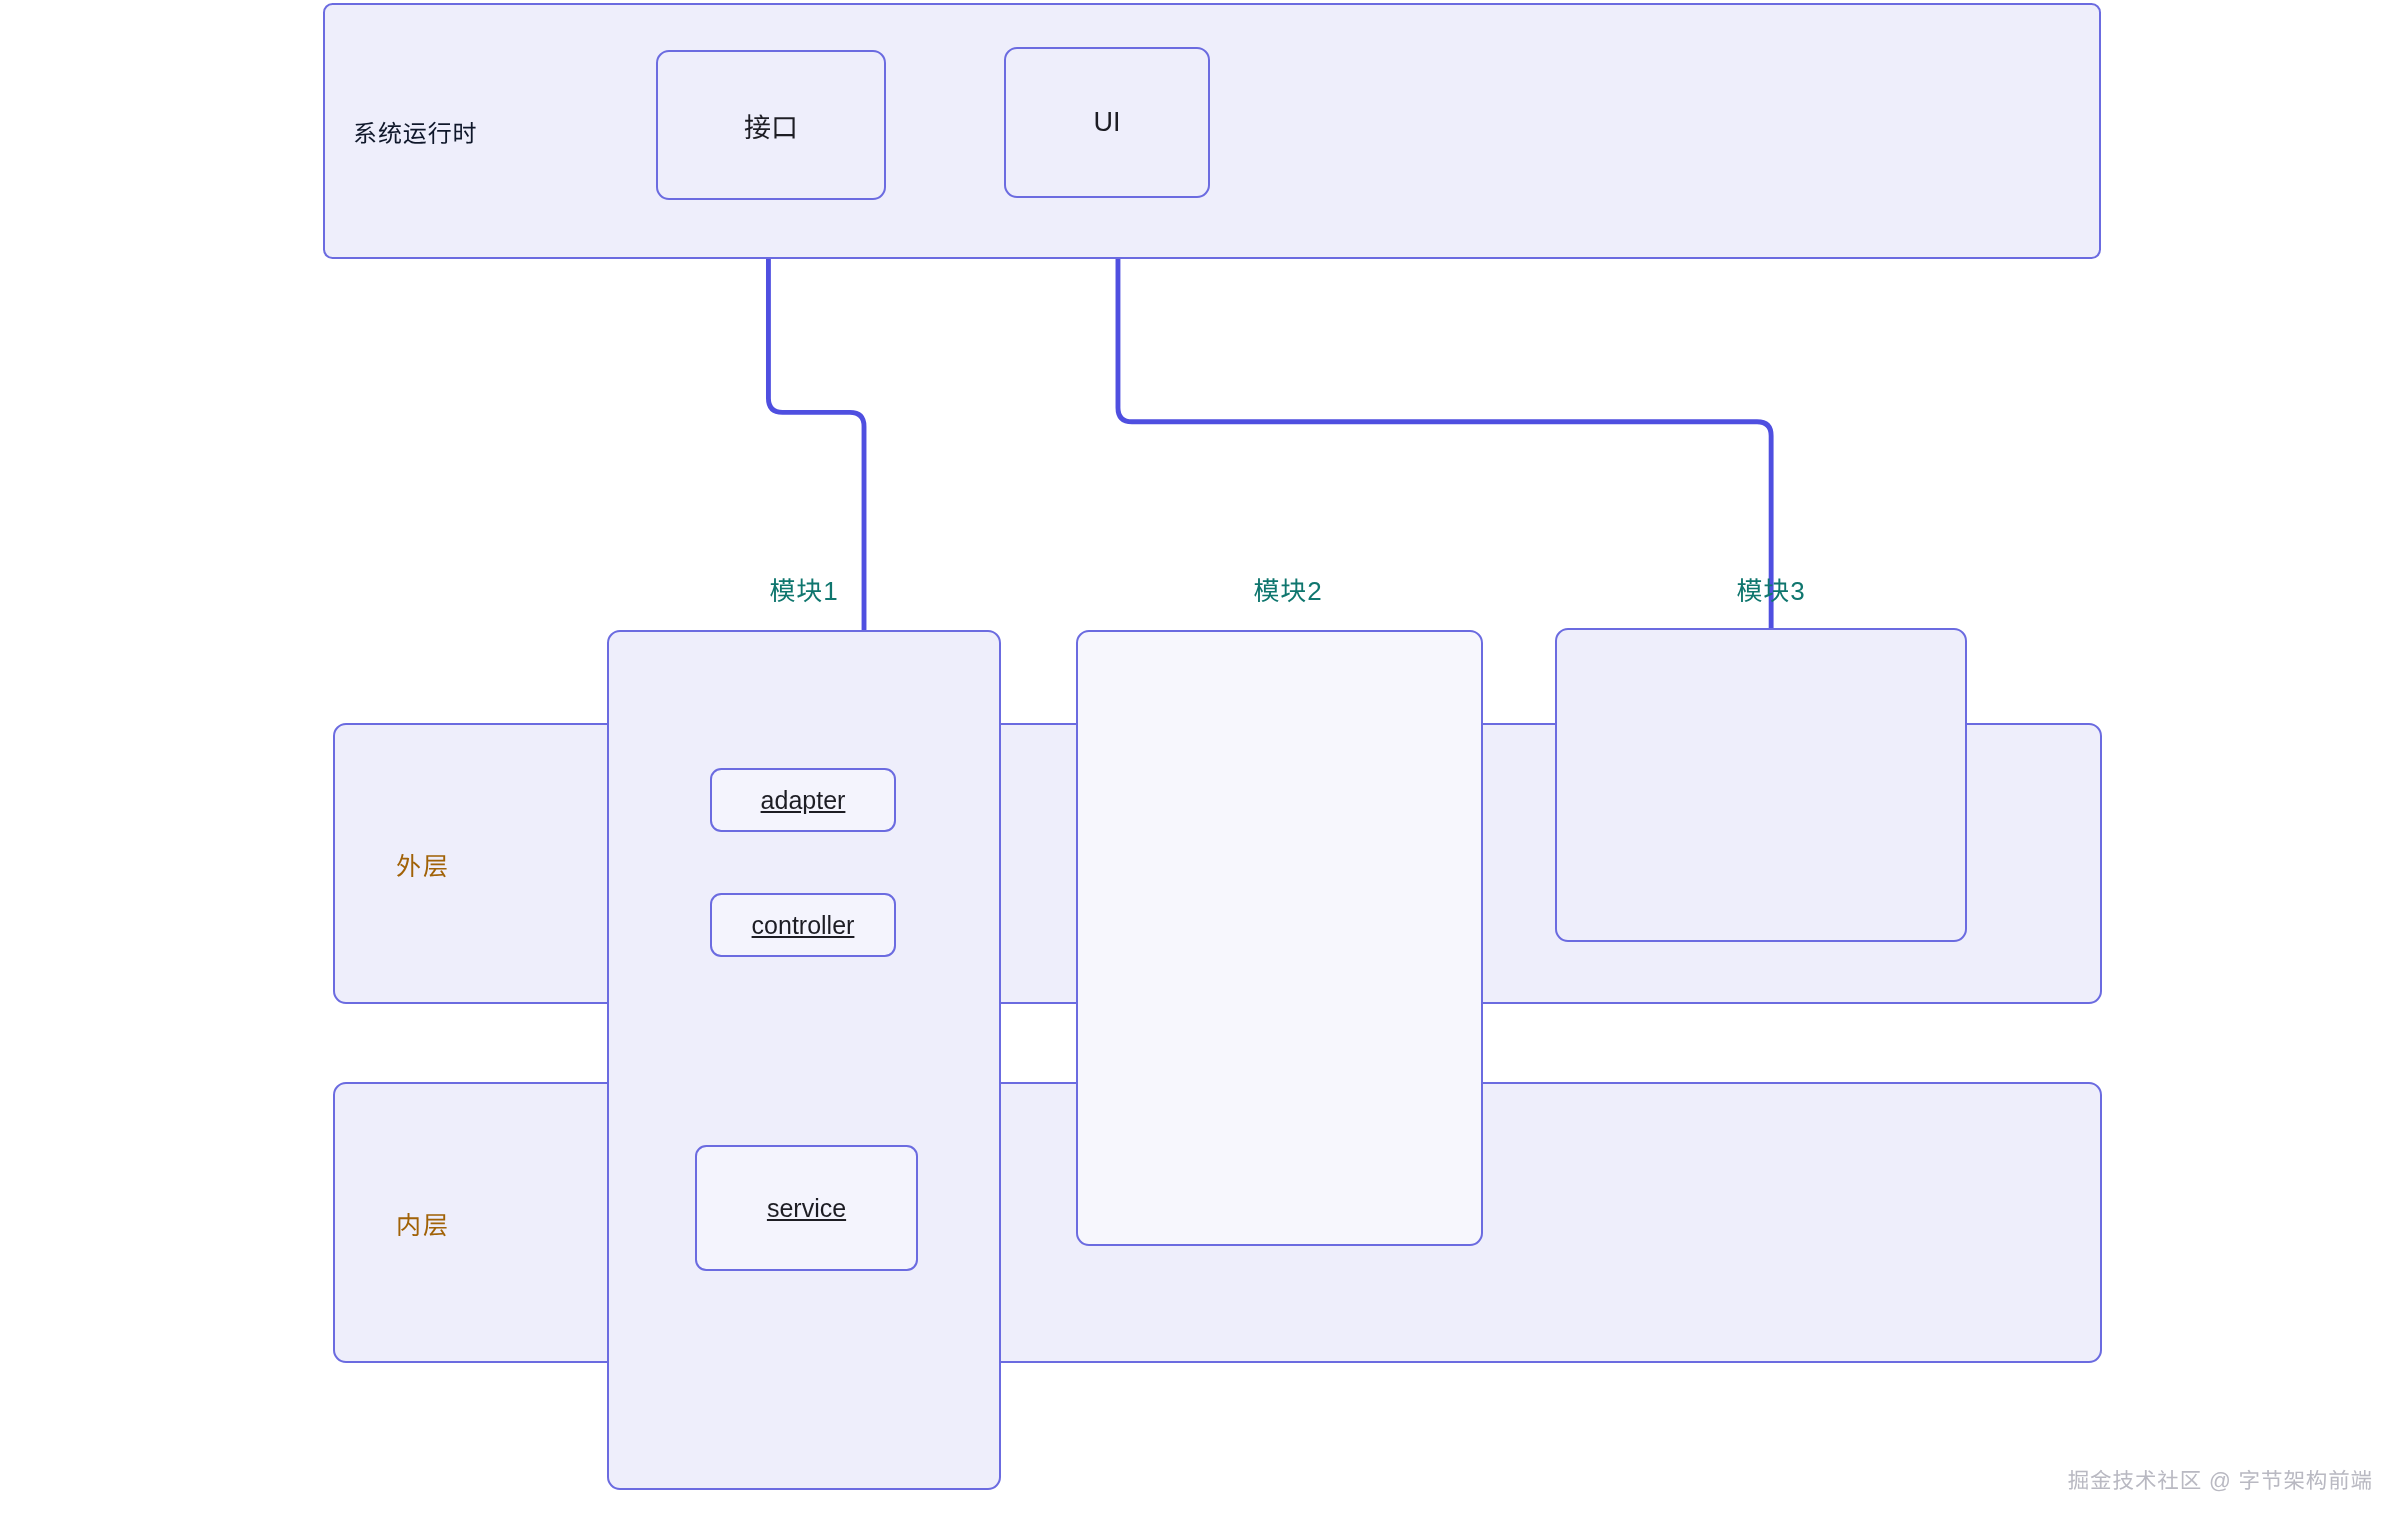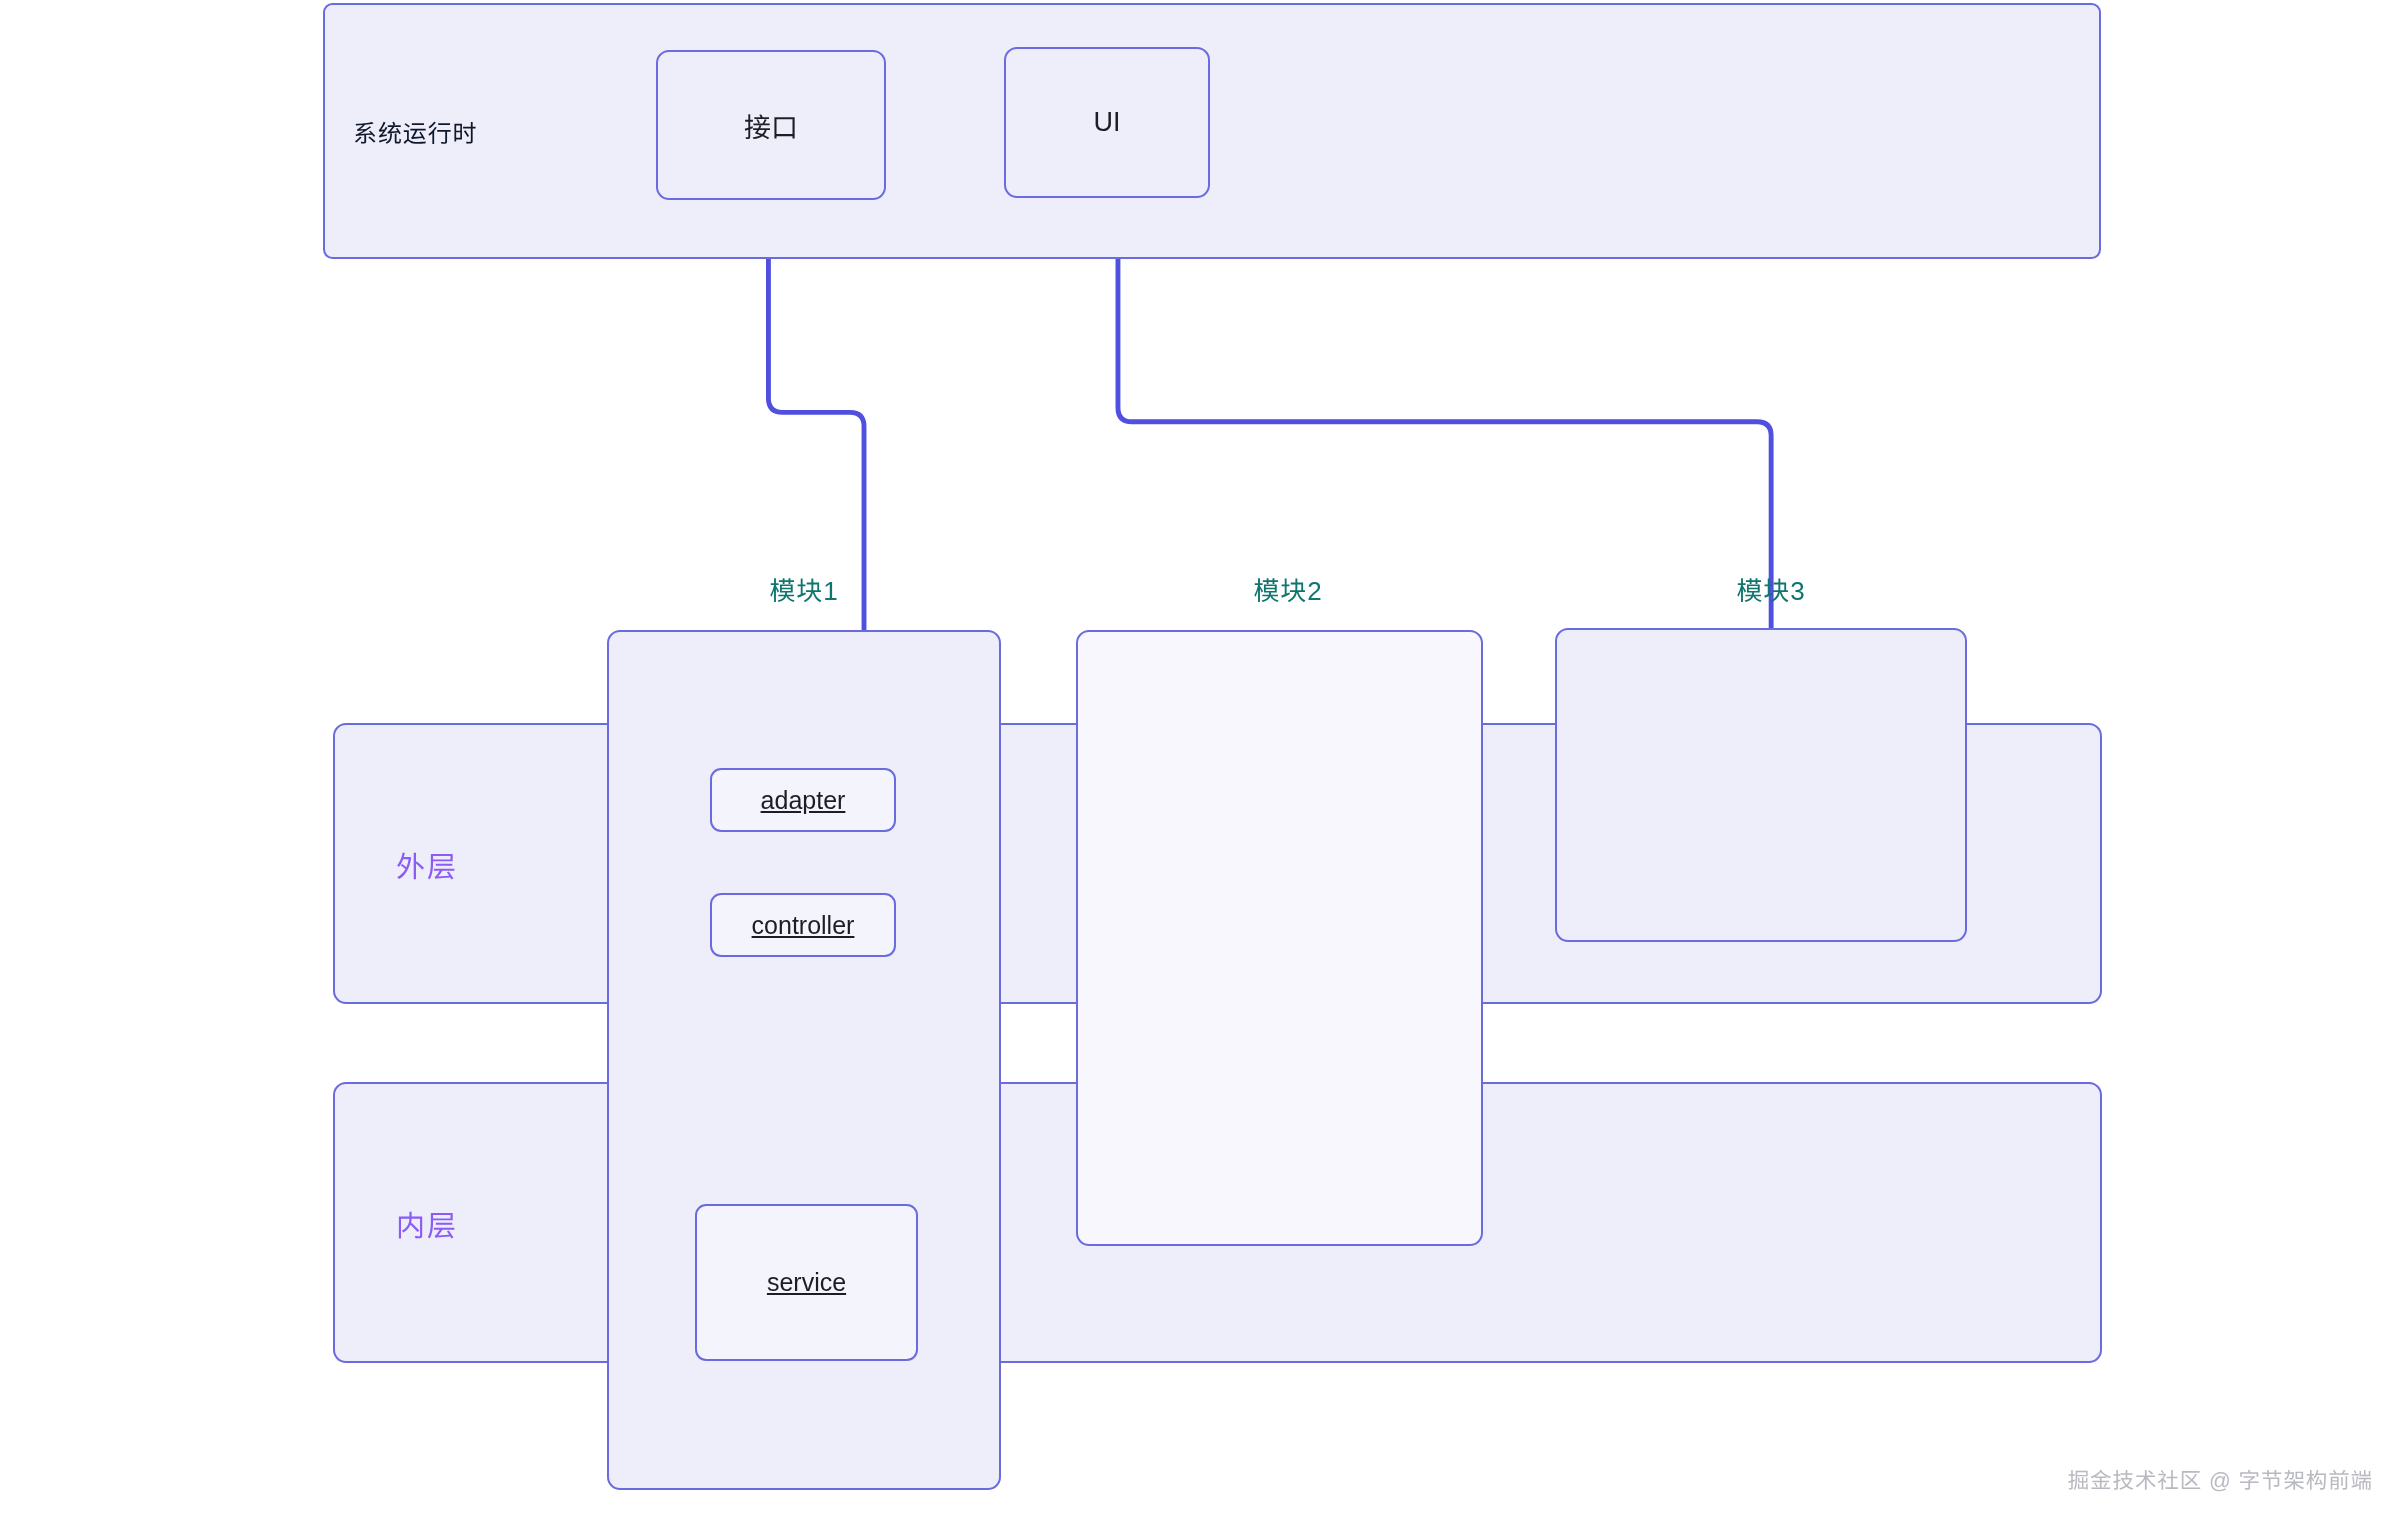--- a/index.html
+++ b/index.html
@@ -62,24 +62,24 @@
   }
   #inner-layer-band{
     left:333px;top:1082px;width:1769px;height:281px;
     border-radius:13px;
     justify-content:flex-start;
   }
   .band-label{
     position:absolute;
     left:61px;top:50%;
     transform:translateY(-50%);
-    font-size:29px;
+    font-size:25px;
     letter-spacing:1.9px;
     white-space:nowrap;
-    color:#8b5cf6;
+    color:#a16207;
   }
 
   
   #module1-box{
     left:607px;top:630px;width:394px;height:860px;
     border-radius:13px;
     align-items:flex-start;
     justify-content:center;
   }
   #module2-box{
@@ -111,21 +111,21 @@
     border:2.8px solid #6b6be0;
     background:#f4f4fd;
     border-radius:11.2px;
     display:flex;align-items:center;justify-content:center;
     font-size:25px;
     color:#1d1d24;
     text-decoration:underline;
   }
   #adapter-box{left:710px;top:768px;width:186px;height:64px;}
   #controller-box{left:710px;top:893px;width:186px;height:64px;align-items:center;}
-  #service-box{left:695px;top:1204px;width:223px;height:157px;}
+  #service-box{left:695px;top:1145px;width:223px;height:126px;}
 
   
   #connectors{position:absolute;left:0;top:0;width:2399px;height:1522px;pointer-events:none;}
 
   
   #watermark{
     position:absolute;
     right:26px;bottom:28px;
     font-size:21.5px;
     color:#b9b9c2;

